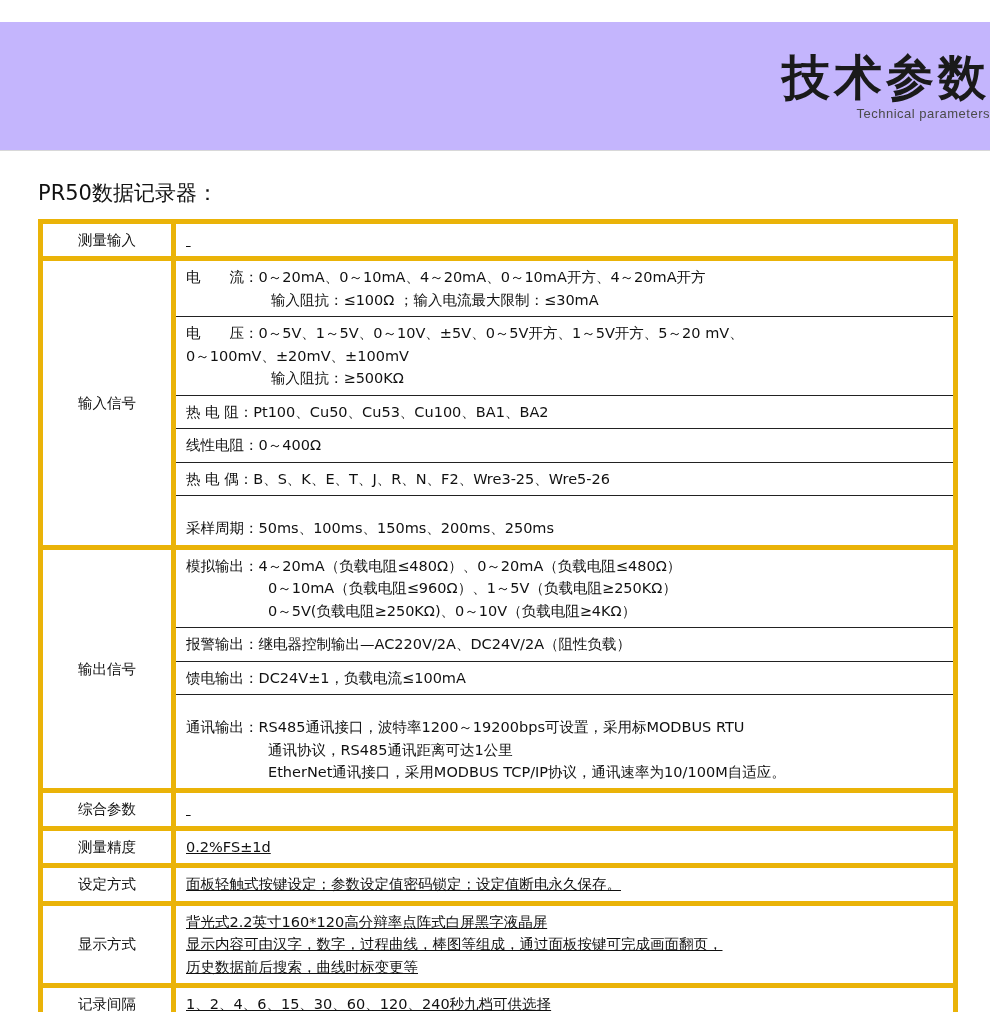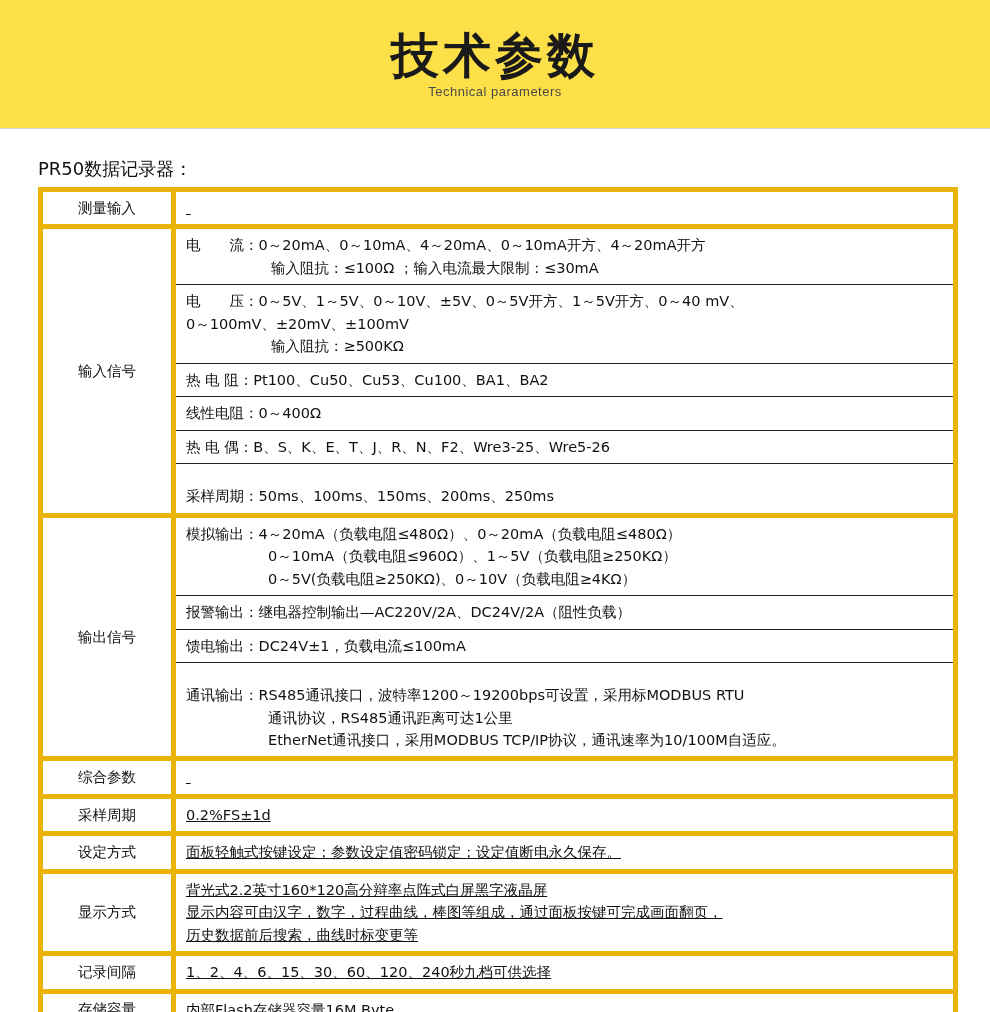--- a/index.html
+++ b/index.html
@@ -12,47 +12,48 @@
     font-family: "Liberation Sans", sans-serif;
     color: #111;
   }
   .page {
     width: 990px;
     position: relative;
   }
   
   .banner {
     height: 128px;
-    background: #fde047;
+    background: #c4b5fd;
     border-bottom: 1px solid #d8d8d8;
     display: flex;
     flex-direction: column;
-    align-items: center;
+    align-items: flex-end;
     justify-content: center;
+    margin-top: 22px;
   }
   .banner-title {
     font-size: 48px;
     font-weight: bold;
     letter-spacing: 4px;
     color: #1a1a1a;
     line-height: 1.12;
     font-family: "DejaVu Sans", sans-serif;
   }
   .banner-sub {
     font-size: 13px;
     color: #4a4a4a;
     letter-spacing: 0.5px;
     margin-top: 2px;
     font-family: "Liberation Sans", sans-serif;
   }
   
   .section-title {
-    font-size: 18px;
+    font-size: 21px;
     color: #111;
-    margin: 28px 0 6px 38px;
+    margin: 28px 0 12px 38px;
     font-family: "DejaVu Sans", sans-serif;
   }
   
   .spec-wrap {
     margin: 0 32px 0 38px;
   }
   table.spec {
     border-collapse: collapse;
     width: 920px;
     table-layout: fixed;
@@ -122,21 +123,21 @@
             </td>
           </tr>
           <tr>
             <td class="lbl">输入信号</td>
             <td class="val">
               <div class="sub">
                 <div>电　　流：0～20mA、0～10mA、4～20mA、0～10mA开方、4～20mA开方</div>
                 <div class="indent">输入阻抗：≤100Ω ；输入电流最大限制：≤30mA</div>
               </div>
               <div class="sub">
-                <div>电　　压：0～5V、1～5V、0～10V、±5V、0～5V开方、1～5V开方、0～40 mV、</div>
+                <div>电　　压：0～5V、1～5V、0～10V、±5V、0～5V开方、1～5V开方、5～20 mV、</div>
                 <div>0～100mV、±20mV、±100mV</div>
                 <div class="indent">输入阻抗：≥500KΩ</div>
               </div>
               <div class="sub">
                 <div>热 电 阻：Pt100、Cu50、Cu53、Cu100、BA1、BA2</div>
               </div>
               <div class="sub">
                 <div>线性电阻：0～400Ω</div>
               </div>
               <div class="sub">
@@ -168,21 +169,21 @@
               </div>
             </td>
           </tr>
           <tr>
             <td class="lbl">综合参数</td>
             <td class="val">
               <div class="plain">&nbsp;</div>
             </td>
           </tr>
           <tr>
-            <td class="lbl">采样周期</td>
+            <td class="lbl">测量精度</td>
             <td class="val">
               <div class="plain">
                 <div>0.2%FS±1d</div>
               </div>
             </td>
           </tr>
           <tr>
             <td class="lbl">设定方式</td>
             <td class="val">
               <div class="plain">

